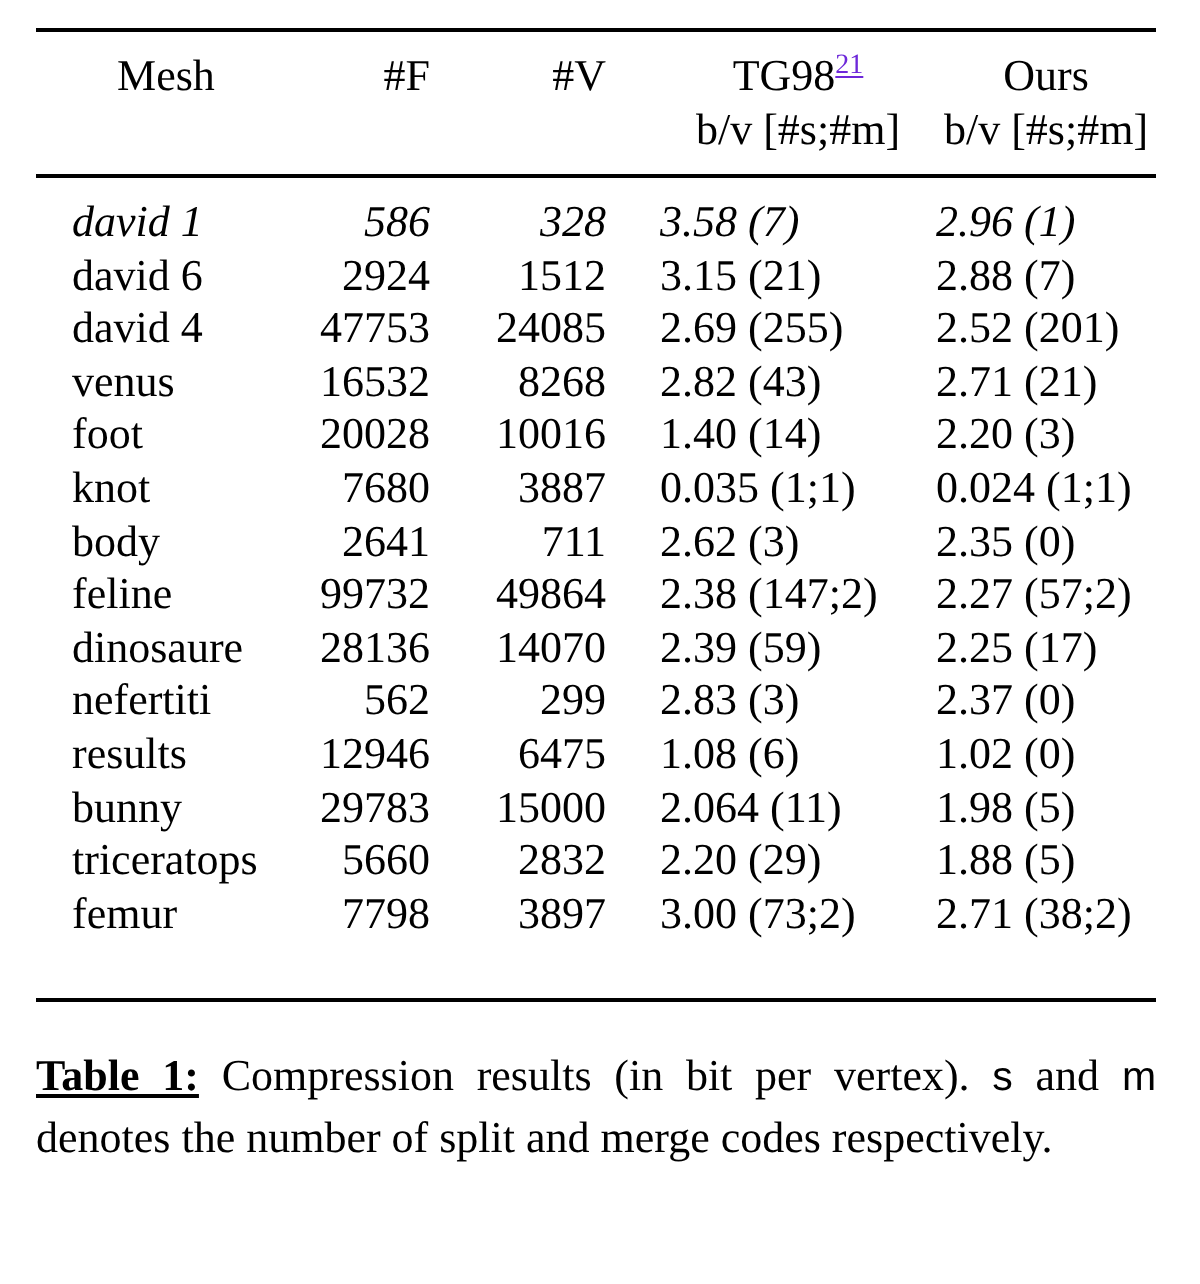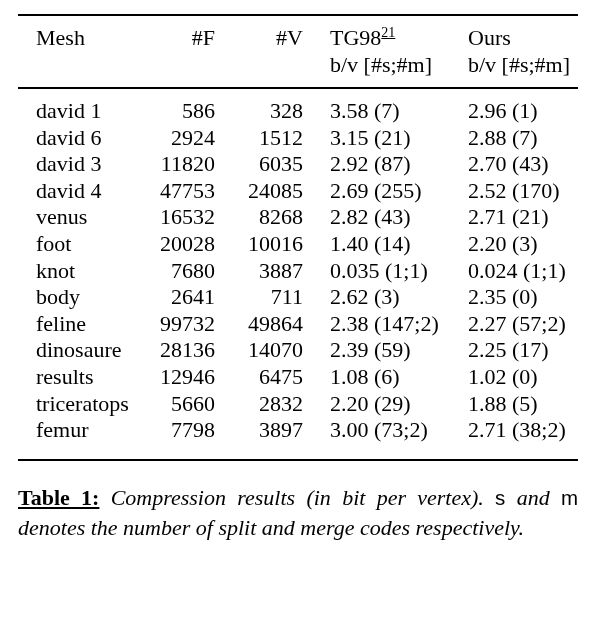--- a/index.html
+++ b/index.html
@@ -23,57 +23,57 @@
   }
   col.c0 { width: 112px; }
   col.c1 { width: 85px; }
   col.c2 { width: 88px; }
   col.c3 { width: 165px; }
   col.c4 { width: 110px; }
 
   thead th {
     border-bottom: 2.5px solid #000;
     font-weight: normal;
-    text-align: left;
+    text-align: center;
     vertical-align: top;
     padding: 8px 0 9px 0;
     line-height: 27px;
     white-space: nowrap;
   }
   .hline { display: block; }
 
   th.c0, td.c0 { padding-left: 18px; }
   th.c1, td.c1 { text-align: right; }
   th.c2, td.c2 { text-align: right; }
   th.c3, td.c3 { padding-left: 27px; }
 
   tbody td {
     padding: 0;
     line-height: 26.6px;
     white-space: nowrap;
   }
-  tbody tr:first-child td { padding-top: 9px; }
-  tbody tr:last-child td { padding-bottom: 15px; }
+  tbody tr:first-child td { padding-top: 9px; font-style: italic; }
+  tbody tr:last-child td { padding-bottom: 29px; }
 
   sup.cite {
     font-size: 14px;
     line-height: 0;
     vertical-align: super;
   }
 
   .caption {
     width: 560px;
     margin: 22px 0 0 18px;
     font-size: 22px;
     line-height: 30px;
   }
   .cap-line1 { text-align: justify; text-align-last: justify; }
   .cap-line2 { text-align: left; }
   .seg-bold   { font-weight: bold; font-style: normal; text-decoration: underline; }
-  .seg-italic { font-style: italic; }
+  .seg-italic { }
   .seg-sans   { font-family: "Liberation Sans", sans-serif; font-style: normal; font-size: 20.5px; }
 </style>
 </head>
 <body style="background: rgb(255, 255, 255); color: rgb(0, 0, 0);">
 
 <div class="page">
 
   <table class="results">
     <colgroup>
       <col class="c0">
@@ -81,21 +81,21 @@
         <col class="c2">
         <col class="c3">
         <col class="c4">
     </colgroup>
     <thead>
       <tr>
         <th class="c0">Mesh</th>
         <th class="c1">#F</th>
         <th class="c2">#V</th>
         <th class="c3">
-          <span class="hline"><span>TG98</span><sup class="cite" style="color: #000000; text-decoration: underline;">21</sup></span>
+          <span class="hline"><span>TG98</span><sup class="cite" style="color: #6d28d9; text-decoration: underline;">21</sup></span>
           <span class="hline">b/v [#s;#m]</span>
         </th>
         <th class="c4">
           <span class="hline">Ours</span>
           <span class="hline">b/v [#s;#m]</span>
         </th>
       </tr>
     </thead>
     <tbody>
         <tr>
@@ -106,32 +106,25 @@
           <td class="c4">2.96 (1)</td>
         </tr>
         <tr>
           <td class="c0">david 6</td>
           <td class="c1">2924</td>
           <td class="c2">1512</td>
           <td class="c3">3.15 (21)</td>
           <td class="c4">2.88 (7)</td>
         </tr>
         <tr>
-          <td class="c0">david 3</td>
-          <td class="c1">11820</td>
-          <td class="c2">6035</td>
-          <td class="c3">2.92 (87)</td>
-          <td class="c4">2.70 (43)</td>
-        </tr>
-        <tr>
           <td class="c0">david 4</td>
           <td class="c1">47753</td>
           <td class="c2">24085</td>
           <td class="c3">2.69 (255)</td>
-          <td class="c4">2.52 (170)</td>
+          <td class="c4">2.52 (201)</td>
         </tr>
         <tr>
           <td class="c0">venus</td>
           <td class="c1">16532</td>
           <td class="c2">8268</td>
           <td class="c3">2.82 (43)</td>
           <td class="c4">2.71 (21)</td>
         </tr>
         <tr>
           <td class="c0">foot</td>
@@ -162,27 +155,41 @@
           <td class="c4">2.27 (57;2)</td>
         </tr>
         <tr>
           <td class="c0">dinosaure</td>
           <td class="c1">28136</td>
           <td class="c2">14070</td>
           <td class="c3">2.39 (59)</td>
           <td class="c4">2.25 (17)</td>
         </tr>
         <tr>
+          <td class="c0">nefertiti</td>
+          <td class="c1">562</td>
+          <td class="c2">299</td>
+          <td class="c3">2.83 (3)</td>
+          <td class="c4">2.37 (0)</td>
+        </tr>
+        <tr>
           <td class="c0">results</td>
           <td class="c1">12946</td>
           <td class="c2">6475</td>
           <td class="c3">1.08 (6)</td>
           <td class="c4">1.02 (0)</td>
         </tr>
         <tr>
+          <td class="c0">bunny</td>
+          <td class="c1">29783</td>
+          <td class="c2">15000</td>
+          <td class="c3">2.064 (11)</td>
+          <td class="c4">1.98 (5)</td>
+        </tr>
+        <tr>
           <td class="c0">triceratops</td>
           <td class="c1">5660</td>
           <td class="c2">2832</td>
           <td class="c3">2.20 (29)</td>
           <td class="c4">1.88 (5)</td>
         </tr>
         <tr>
           <td class="c0">femur</td>
           <td class="c1">7798</td>
           <td class="c2">3897</td>

